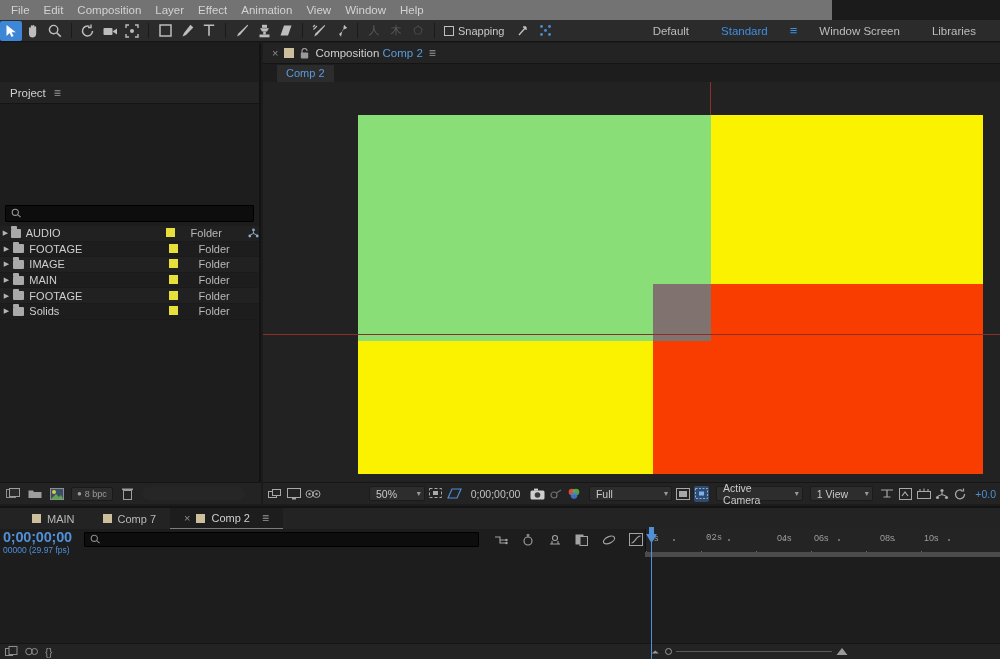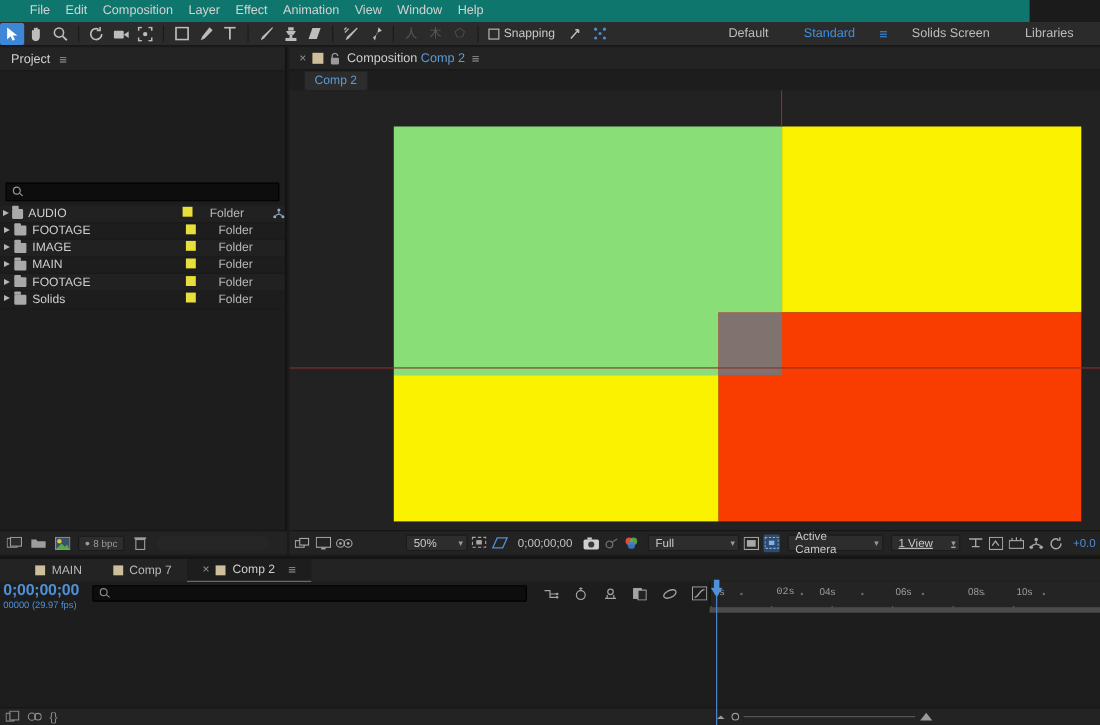--- a/index.html
+++ b/index.html
@@ -8,22 +8,22 @@
     background:#1e1e1e;
     font-family:"Liberation Sans", sans-serif;
     font-size:11px;
     color:#c8c8c8;
     -webkit-font-smoothing:antialiased;
   }
   .app { position:relative; width:1000px; height:659px; background:#1b1b1b; }
 
   
   .menubar {
-    position:absolute; left:0; top:0; width:936px; height:20px;
-    background:#0f766e; display:flex; align-items:center; padding-left:20px;
+    position:absolute; left:0; top:0; width:832px; height:20px;
+    background:#737373; display:flex; align-items:center; padding-left:4px;
   }
   .menubar .mi {
     padding:2px 7px; color:#d2d2d2; font-size:11.5px; line-height:14px; cursor:default;
   }
 
   
   .toolbar {
     position:absolute; left:0; top:20px; width:1000px; height:22px;
     background:#2b2b2b; border-bottom:1px solid #141414;
     display:flex; align-items:center;
@@ -47,21 +47,21 @@
   .ws-item.sel { color:#3f8fe0; }
   .ws-menu { padding:0 6px; color:#3f8fe0; font-size:13px; line-height:22px; }
 
   
   .project {
     position:absolute; left:0; top:43px; width:261px; height:461px;
     background:#1d1d1d; border-right:2px solid #131313;
   }
   .panel-tabbar {
     height:22px; background:#232323; display:flex; align-items:center;
-    padding-left:10px; gap:8px; border-bottom:1px solid #141414;
+    padding-left:10px; gap:8px; border-bottom:1px solid #141414;margin-top:39px;
   }
   .panel-tabbar .ttl { font-size:11.5px; color:#d0d0d0; }
   .hamburger { font-size:12px; color:#9a9a9a; letter-spacing:0px; }
   .proj-preview { height:95px; background:#1d1d1d; }
   .proj-search-wrap { padding:6px 5px 4px 5px; }
   .proj-search {
     height:17px; background:#0d0d0d; border:1px solid #000;
     display:flex; align-items:center; padding-left:5px; color:#7d7d7d; font-size:11px;
     border-radius:1px;
   }
@@ -333,21 +333,21 @@
           <circle cx="10.5" cy="2.5" r="1.4" fill="#4a8fd4"></circle>
         <circle cx="2.5" cy="10.5" r="1.4" fill="#4a8fd4"></circle>
           <circle cx="10.5" cy="10.5" r="1.4" fill="#4a8fd4"></circle>
         <circle cx="6.5" cy="6.5" r="1.4" fill="#4a8fd4"></circle>
       </svg>
     </div>
     <div class="ws-area" id="workspaces">
         <span class="ws-item">Default</span>
         <span class="ws-item sel">Standard</span>
         <span class="ws-menu">≡</span>
-        <span class="ws-item">Solids Screen</span>
+        <span class="ws-item">Window Screen</span>
         <span class="ws-item">Libraries</span>
       </div>
   </div>
 
   <div class="project">
     <div class="panel-tabbar">
       <span class="ttl">Project</span>
       <span class="hamburger">≡</span>
     </div>
     <div class="proj-preview"></div>
@@ -542,21 +542,21 @@
       <span class="cb-ico act">
         <svg width="13" height="11" viewBox="0 0 13 11">
             <rect x="0.5" y="0.5" width="12" height="10" stroke="#7fb2e8" fill="none" stroke-dasharray="2 1.5"></rect>
             <rect x="4" y="3.5" width="5" height="4" fill="#7fb2e8"></rect>
           </svg>
       </span>
       <span class="cb-select" style="width:94px;margin-left:4px;">
         <span>Active Camera</span>
         <span class="caret">▾</span>
       </span>
-      <span class="cb-select" style="width:68px;margin-left:4px;text-decoration:underline;">
+      <span class="cb-select" style="width:68px;margin-left:4px;">
         <span>1 View</span>
         <span class="caret">▾</span>
       </span>
       <span class="cb-ico" style="margin-left:3px;">
         <svg width="14" height="12" viewBox="0 0 14 12">
             <path d="M1 2 L13 2 M7 2 L7 9 M3.5 9 L10.5 9" stroke="#a8a8a8" stroke-width="1.2" fill="none"></path>
           </svg>
       </span>
       <span class="cb-ico">
         <svg width="13" height="12" viewBox="0 0 13 12">
@@ -657,21 +657,21 @@
       </div>
     </div>
 
     <div class="ruler" id="ruler">
         <span class="tick" style="left: 3px;">0s</span>
         <span class="tickmark" style="left: 0px;"></span>
         <span class="dot" style="left: 27px;"></span>
         <span class="tick" style="left: 60px; font-family: Liberation Mono, monospace;">02s</span>
         <span class="tickmark" style="left: 55px;"></span>
         <span class="dot" style="left: 82px;"></span>
-        <span class="tick" style="left: 99px;">04s</span>
+        <span class="tick" style="left: 131px;">04s</span>
         <span class="tickmark" style="left: 110px;"></span>
         <span class="dot" style="left: 137px;"></span>
         <span class="tick" style="left: 168px;">06s</span>
         <span class="tickmark" style="left: 165px;"></span>
         <span class="dot" style="left: 192px;"></span>
         <span class="tick" style="left: 234px;">08s</span>
         <span class="tickmark" style="left: 220px;"></span>
         <span class="dot" style="left: 247px;"></span>
         <span class="tick" style="left: 278px;">10s</span>
         <span class="tickmark" style="left: 275px;"></span>

